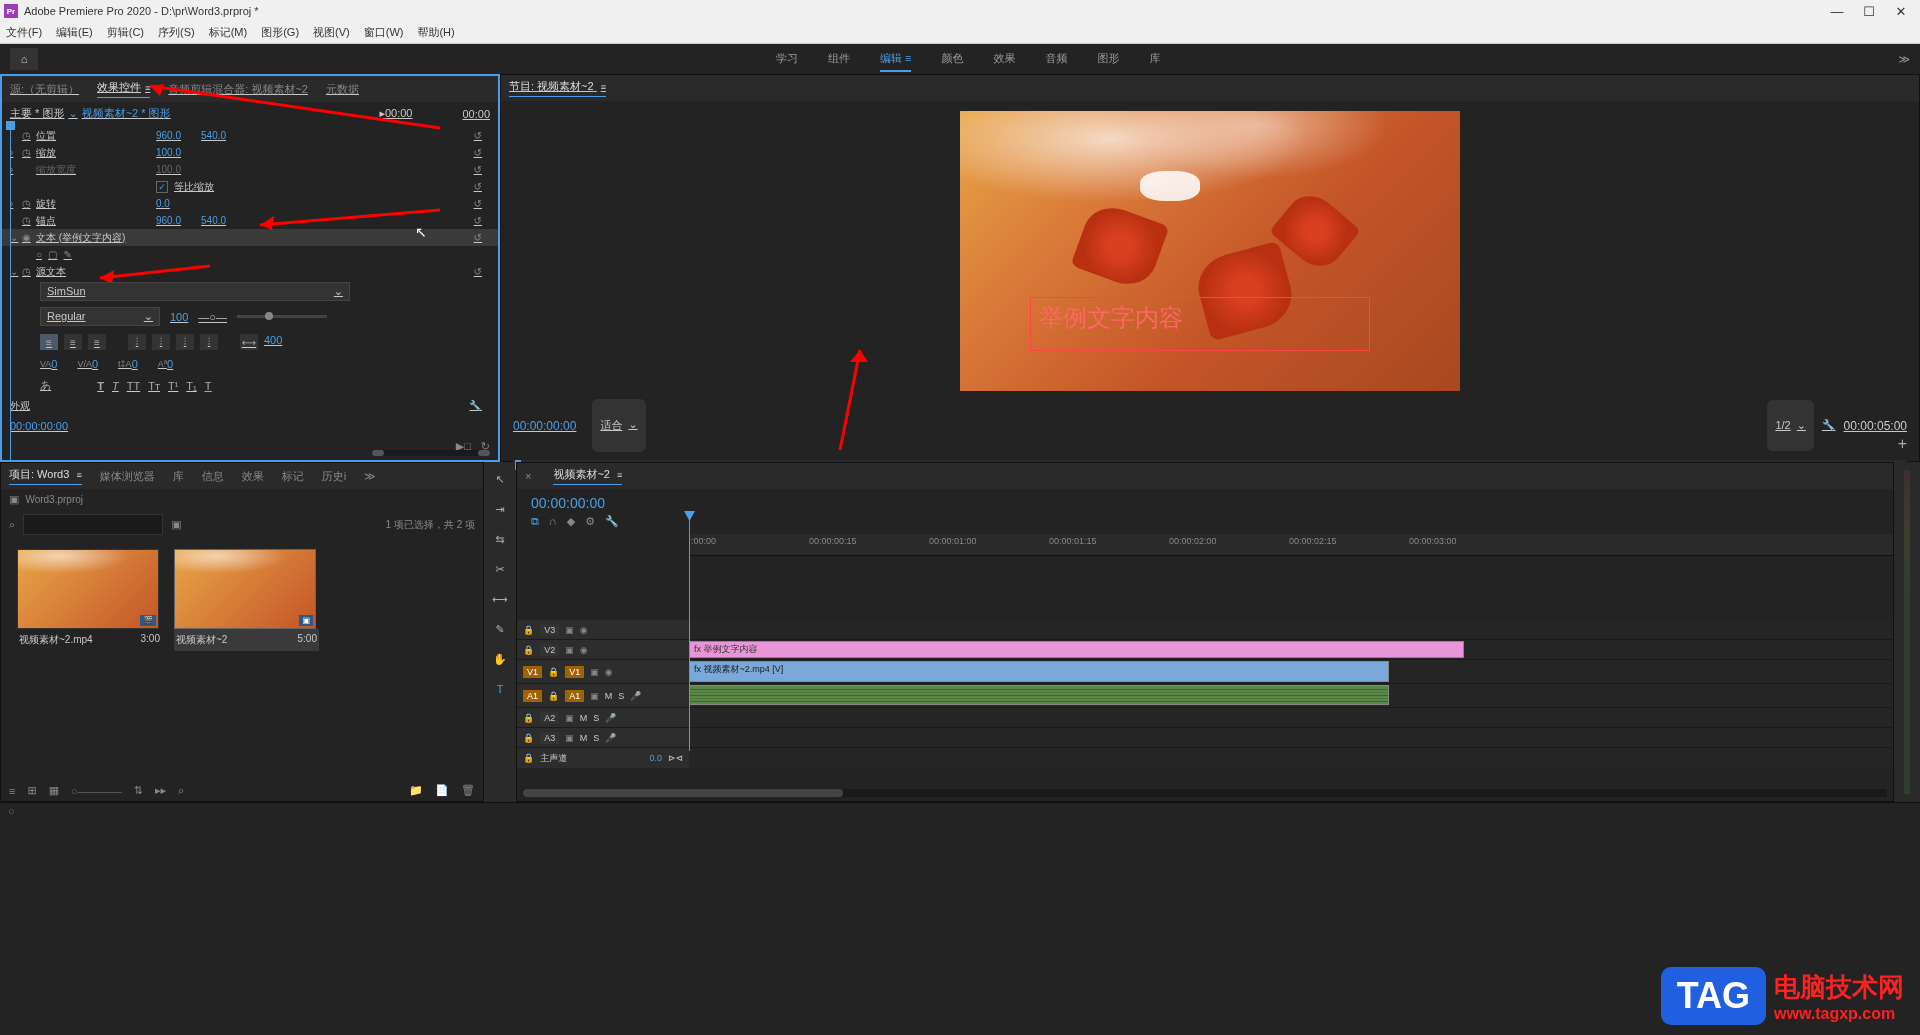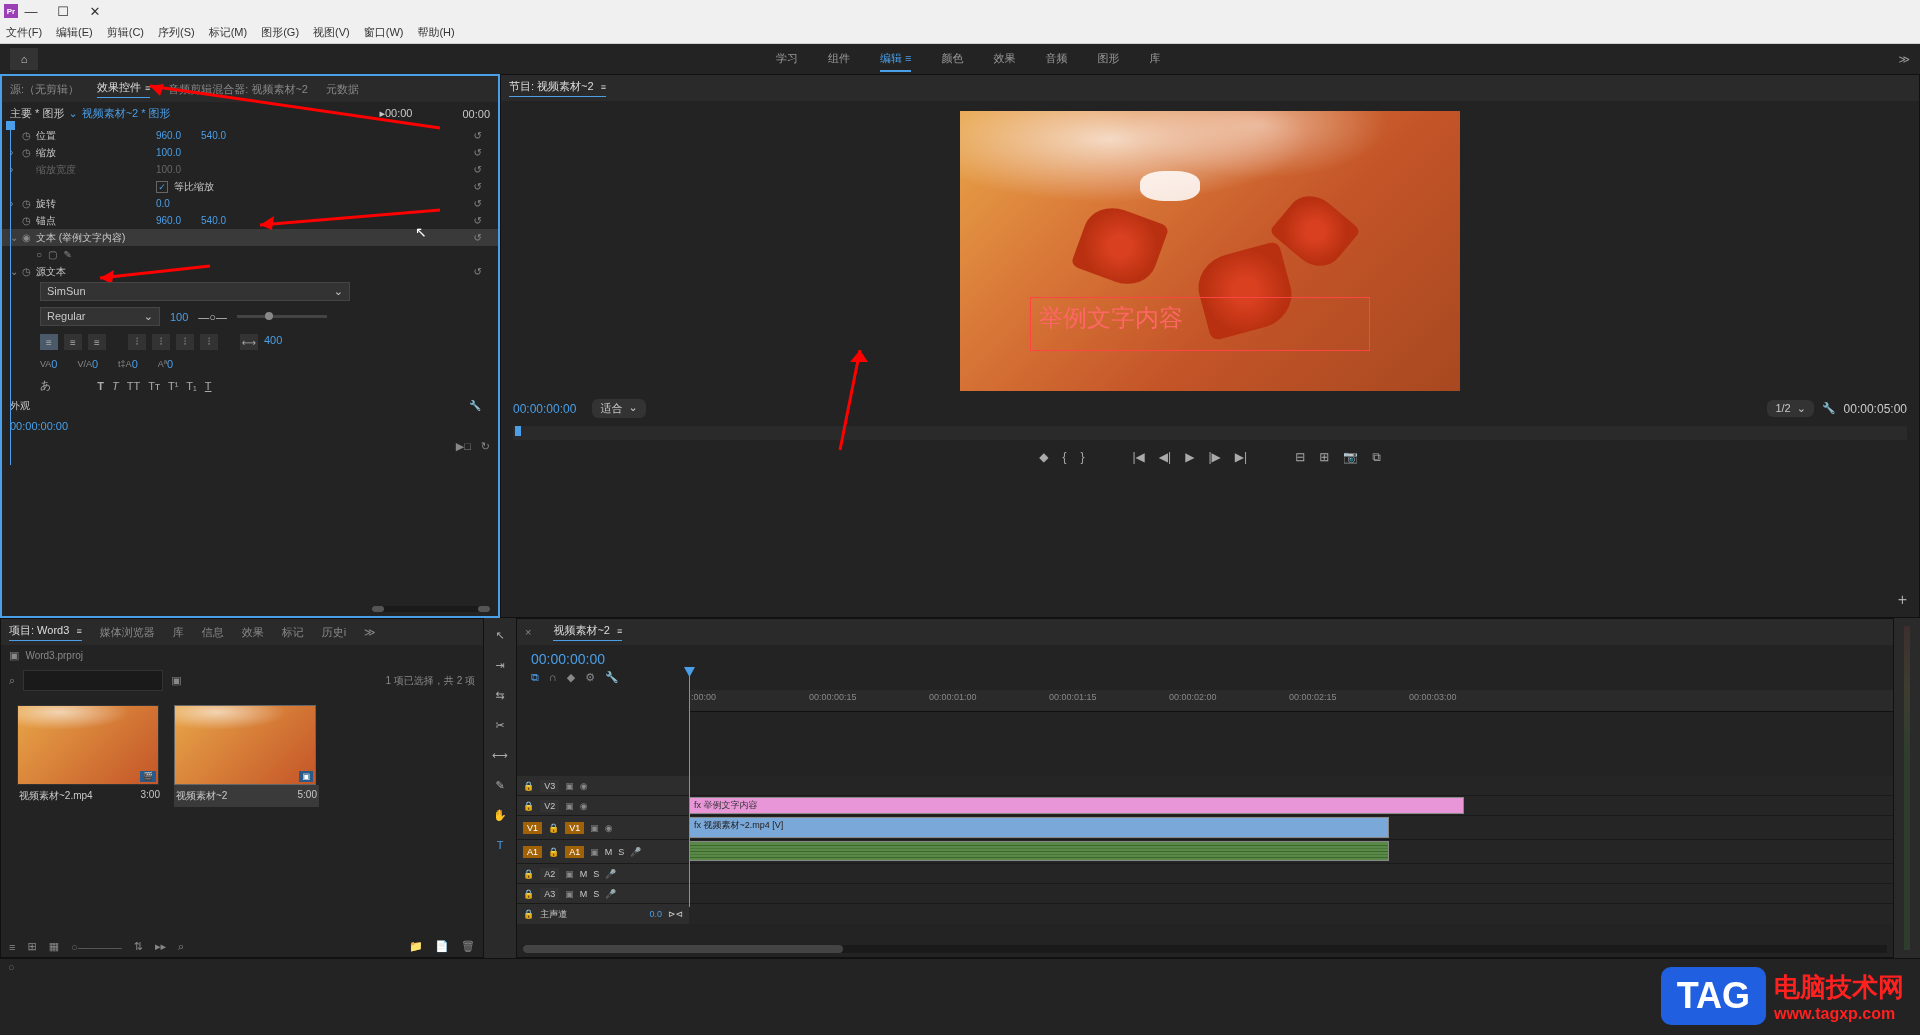--- a/index.html
+++ b/index.html
@@ -10,21 +10,21 @@
 .win-controls { display: flex; gap: 18px; margin-right: 8px; }
 .win-btn { width: 14px; height: 14px; display: flex; align-items: center; justify-content: center; cursor: pointer; font-size: 13px; }
 .menubar { background: #f0f0f0; color: #333; height: 22px; display: flex; align-items: center; padding: 0 6px; gap: 14px; font-size: 11px; border-bottom: 1px solid #d0d0d0; }
 .workspace-bar { background: #232323; height: 30px; display: flex; align-items: center; padding: 0 10px; }
 .home-btn { width: 28px; height: 22px; background: #333; display: flex; align-items: center; justify-content: center; cursor: pointer; }
 .ws-tabs { display: flex; margin-left: auto; margin-right: auto; gap: 30px; }
 .ws-tab { color: #999; cursor: pointer; padding: 4px 0; }
 .ws-tab.active { color: #4a9fe8; border-bottom: 2px solid #4a9fe8; }
 .ws-more { color: #999; cursor: pointer; }
 
-.main-area { display: flex; height: 544px; }
+.main-area { display: flex; height: 388px; text-decoration: underline; }
 .panel { background: #232323; border: 1px solid #111; position: relative; }
 .panel.highlight { border: 2px solid #4a9fe8; }
 .panel-tabs { display: flex; background: #2a2a2a; height: 26px; align-items: center; padding: 0 8px; gap: 18px; font-size: 11px; }
 .panel-tab { color: #888; cursor: pointer; }
 .panel-tab.active { color: #ddd; border-bottom: 1px solid #4a9fe8; padding-bottom: 2px; }
 .panel-tab .menu-icon { margin-left: 4px; font-size: 9px; }
 
 .effect-controls { width: 500px; }
 .ec-header { display: flex; align-items: center; padding: 4px 8px; font-size: 11px; }
 .ec-header .blue { color: #4a9fe8; }
@@ -65,21 +65,21 @@
 .video-preview::before { content: ''; position: absolute; top: 0; left: 0; right: 0; height: 50%; background: radial-gradient(ellipse at 30% 20%, rgba(255,255,255,0.7) 0%, transparent 40%), radial-gradient(ellipse at 60% 10%, rgba(255,240,230,0.5) 0%, transparent 30%); }
 .leaf { position: absolute; background: radial-gradient(circle, #d94020 20%, #b83010 70%); border-radius: 40% 10% 40% 10%; }
 .leaf1 { width: 80px; height: 70px; top: 100px; left: 120px; transform: rotate(20deg); }
 .leaf2 { width: 90px; height: 80px; top: 140px; left: 240px; transform: rotate(-15deg); }
 .leaf3 { width: 70px; height: 60px; top: 90px; left: 320px; transform: rotate(40deg); }
 .snow { position: absolute; background: rgba(255,255,255,0.85); border-radius: 40%; }
 .snow1 { width: 60px; height: 30px; top: 60px; left: 180px; }
 .text-overlay { position: absolute; left: 70px; bottom: 40px; width: 340px; height: 54px; border: 1px solid #ff4444; color: #ff6666; font-size: 24px; padding: 4px 8px; }
 .prog-controls { display: flex; align-items: center; padding: 4px 12px; gap: 8px; }
 .prog-timecode { color: #4a9fe8; font-size: 12px; }
-.fit-dd { background: #333; padding: 2px 8px; cursor: pointer; margin-left: 8px; display: flex; gap: 6px; border-radius: 6px; }
+.fit-dd { background: #333; padding: 19px 8px; cursor: pointer; margin-left: 8px; display: flex; gap: 6px; border-radius: 6px; }
 .prog-right { margin-left: auto; display: flex; align-items: center; gap: 8px; }
 .prog-ruler { height: 14px; background: #2a2a2a; margin: 4px 12px; position: relative; }
 .prog-ruler::before { content: ''; position: absolute; left: 2px; top: 0; width: 6px; height: 10px; background: #4a9fe8; }
 .transport { display: flex; justify-content: center; gap: 14px; padding: 6px; }
 .transport-btn { color: #aaa; cursor: pointer; font-size: 12px; }
 .add-marker { position: absolute; right: 12px; bottom: 8px; color: #aaa; cursor: pointer; font-size: 16px; }
 
 .lower-area { display: flex; height: 340px; }
 .project-panel { width: 484px; }
 .proj-header { padding: 4px 8px; display: flex; align-items: center; gap: 6px; }
@@ -140,20 +140,23 @@
 .wm-text { display: flex; flex-direction: column; margin-left: 8px; }
 .wm-cn { color: #ff2020; font-size: 26px; font-weight: bold; }
 .wm-url { color: #ff2020; font-size: 16px; font-weight: bold; }
 .statusbar { height: 18px; background: #232323; border-top: 1px solid #111; padding: 2px 8px; }
 </style>
 </head>
 <body>
 
 <div class="titlebar">
   <div class="app-icon">Pr</div>
+  <div class="title">
+    <span>Adobe Premiere Pro 2020</span> - <span>D:\pr\Word3.prproj *</span>
+  </div>
   <div class="win-controls">
     <div class="win-btn">—</div>
     <div class="win-btn">☐</div>
     <div class="win-btn">✕</div>
   </div>
 </div>
 
 <div class="menubar">
   <span>文件(F)</span>
   <span>编辑(E)</span>

